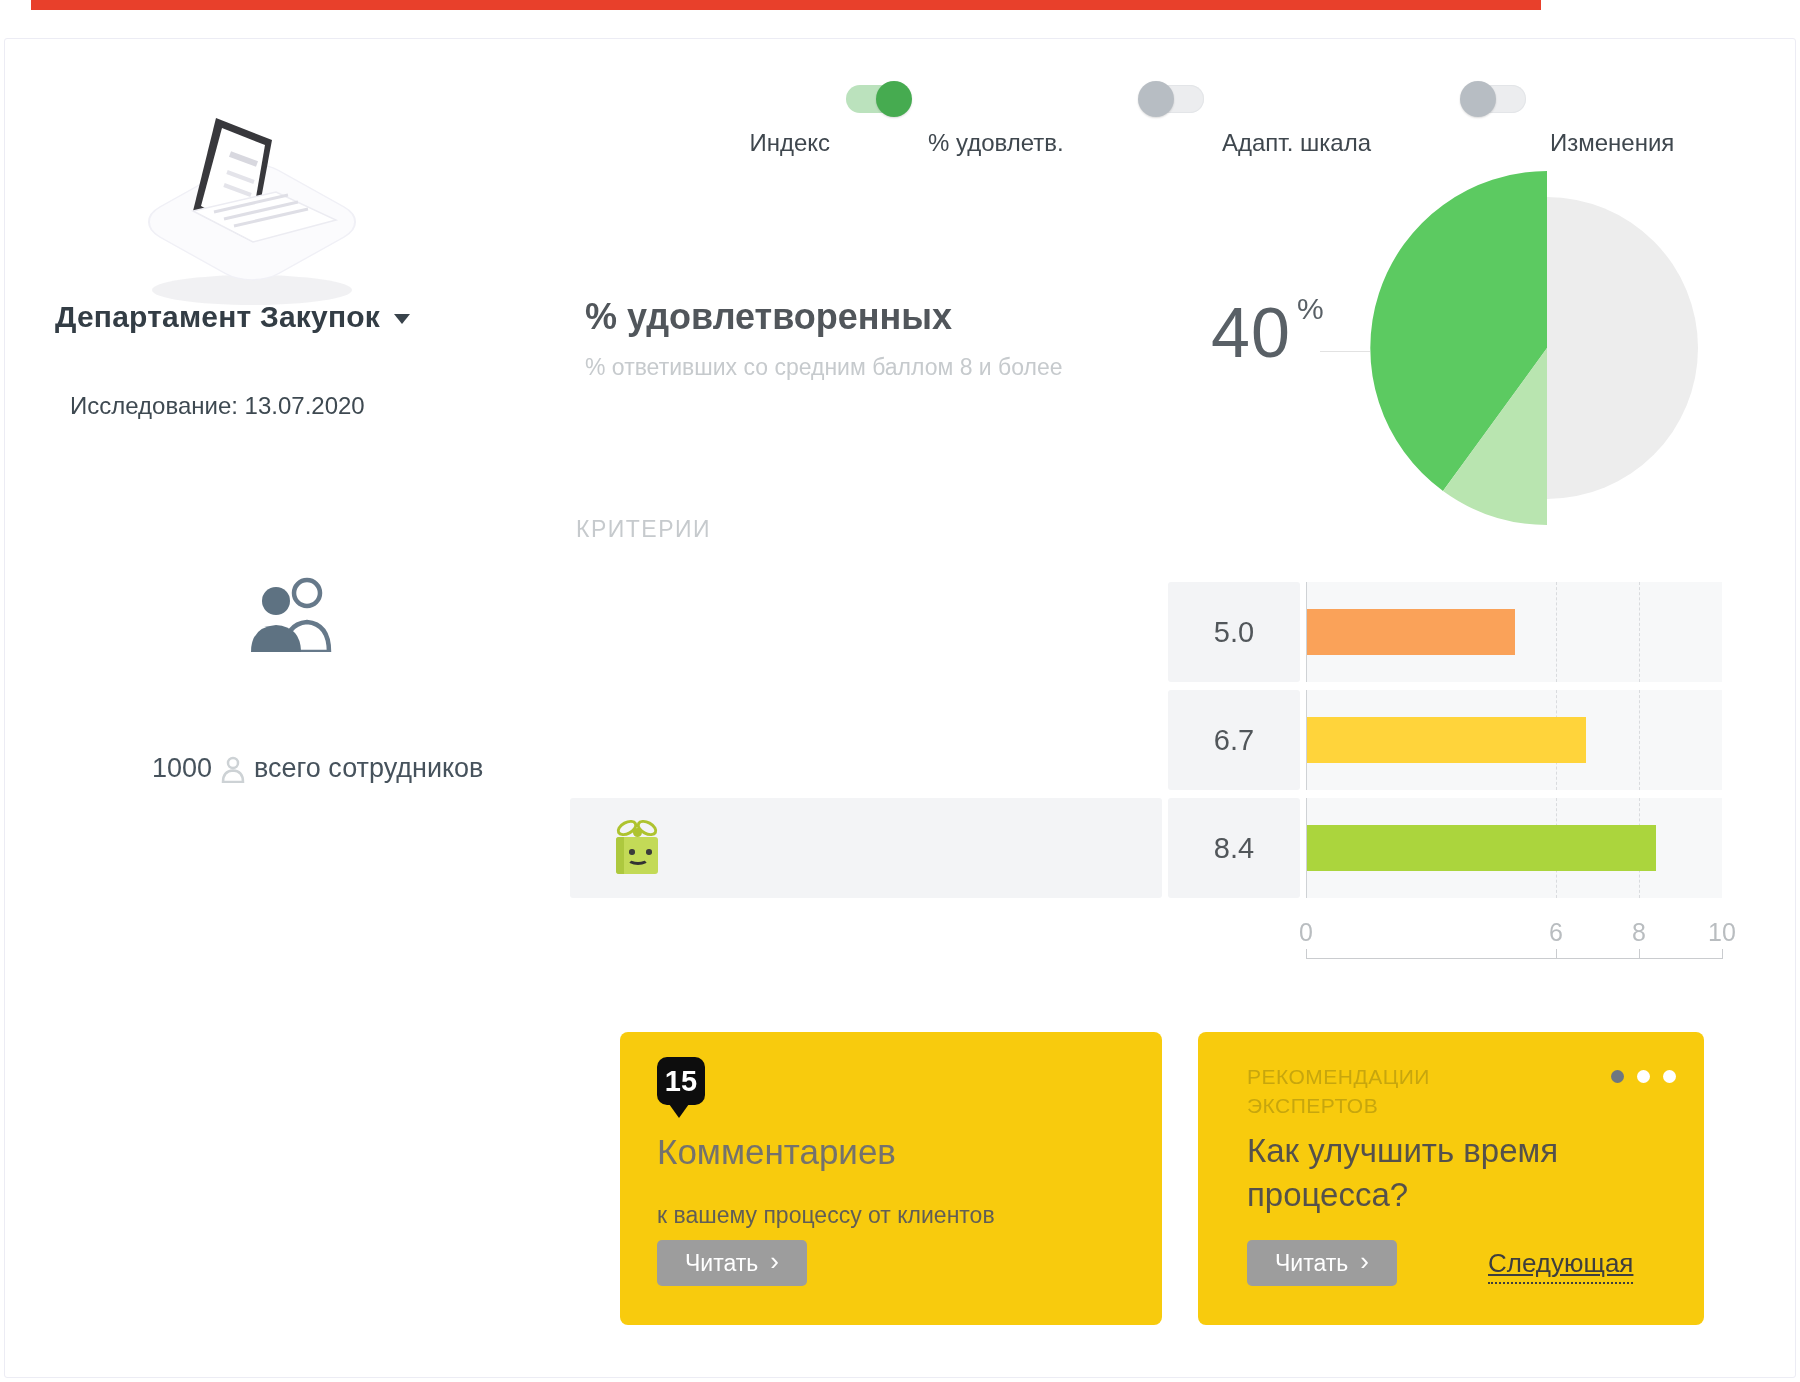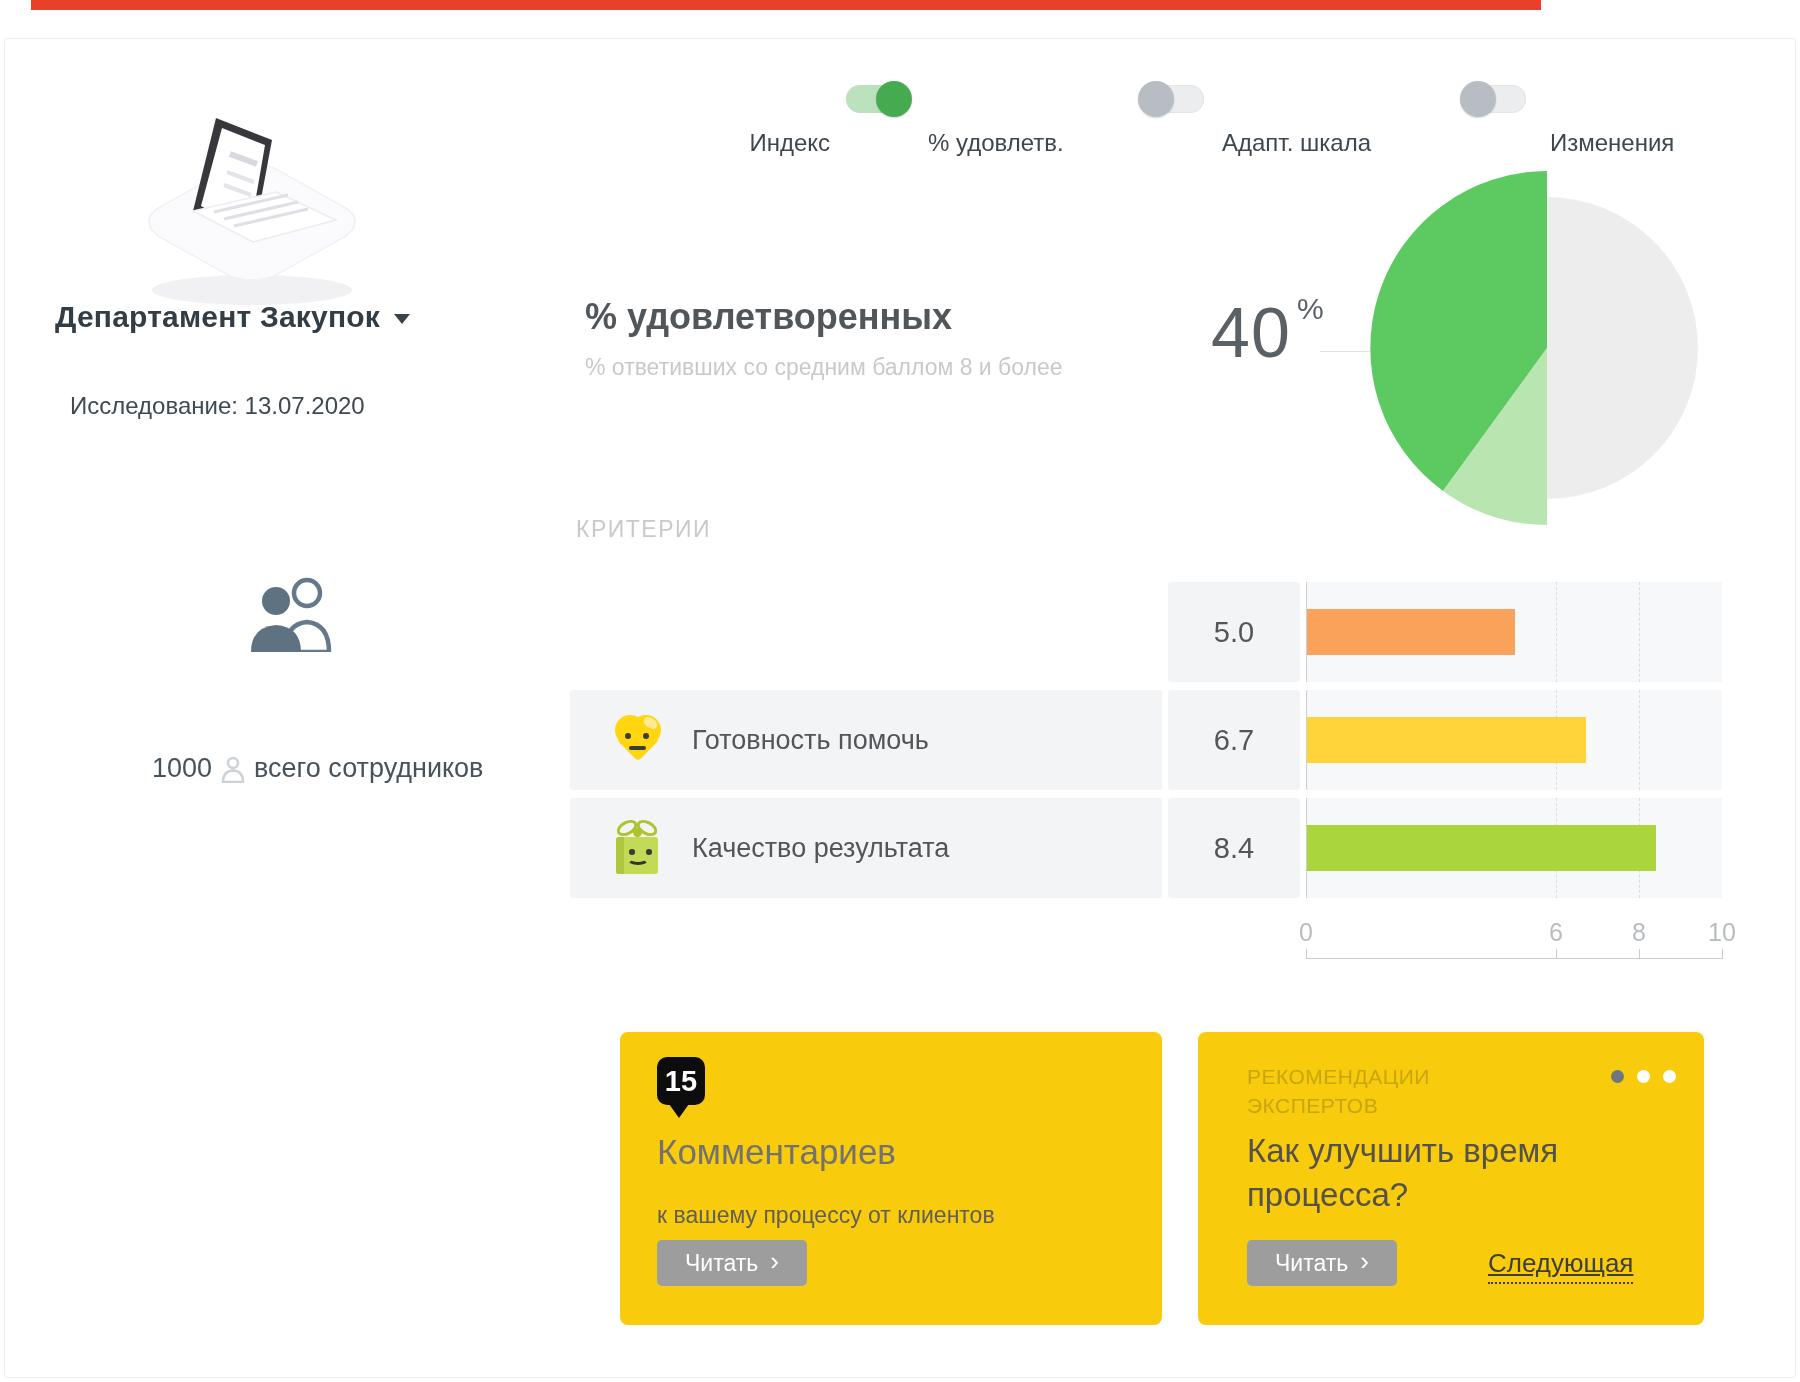--- a/index.html
+++ b/index.html
@@ -205,52 +205,39 @@
   <div class="kriterii">КРИТЕРИИ</div>
 
   <div class="crit-score" style="top:582px">5.0</div>
   <div class="crit-chart" style="top:582px">
     <span class="grid g6"></span>
       <span class="grid g8"></span>
       <span class="axis0"></span>
     <span class="bar" style="width: 208px; background: rgb(250, 162, 89);"></span>
   </div>
 
-  <div class="crit-label" style="top:690px">
-    <span class="crit-icon icn heart">
-      <span class="lobe lb1"></span>
-        <span class="lobe lb2"></span>
-        <span class="hsq"></span>
-        <span class="shine"></span>
-      <span class="eye e1"></span>
-        <span class="eye e2"></span>
-        <span class="flatmouth"></span>
-    </span>
-    <span class="crit-text">Готовность помочь</span>
-  </div>
   <div class="crit-score" style="top:690px">6.7</div>
   <div class="crit-chart" style="top:690px">
     <span class="grid g6"></span>
       <span class="grid g8"></span>
       <span class="axis0"></span>
     <span class="bar" style="width: 278.72px; background: rgb(255, 212, 59);"></span>
   </div>
 
   <div class="crit-label" style="top:798px">
     <span class="crit-icon icn gift">
       <span class="bow bw1"></span>
         <span class="bow bw2"></span>
         <span class="knot"></span>
       <span class="gbox"></span>
         <span class="gside"></span>
       <span class="eye e1"></span>
         <span class="eye e2"></span>
         <span class="smile"></span>
     </span>
-    <span class="crit-text">Качество результата</span>
   </div>
   <div class="crit-score" style="top:798px">8.4</div>
   <div class="crit-chart" style="top:798px">
     <span class="grid g6"></span>
       <span class="grid g8"></span>
       <span class="axis0"></span>
     <span class="bar" style="width: 349.44px; background: rgb(171, 213, 61);"></span>
   </div>
 
   <div class="xaxis-line"></div>

